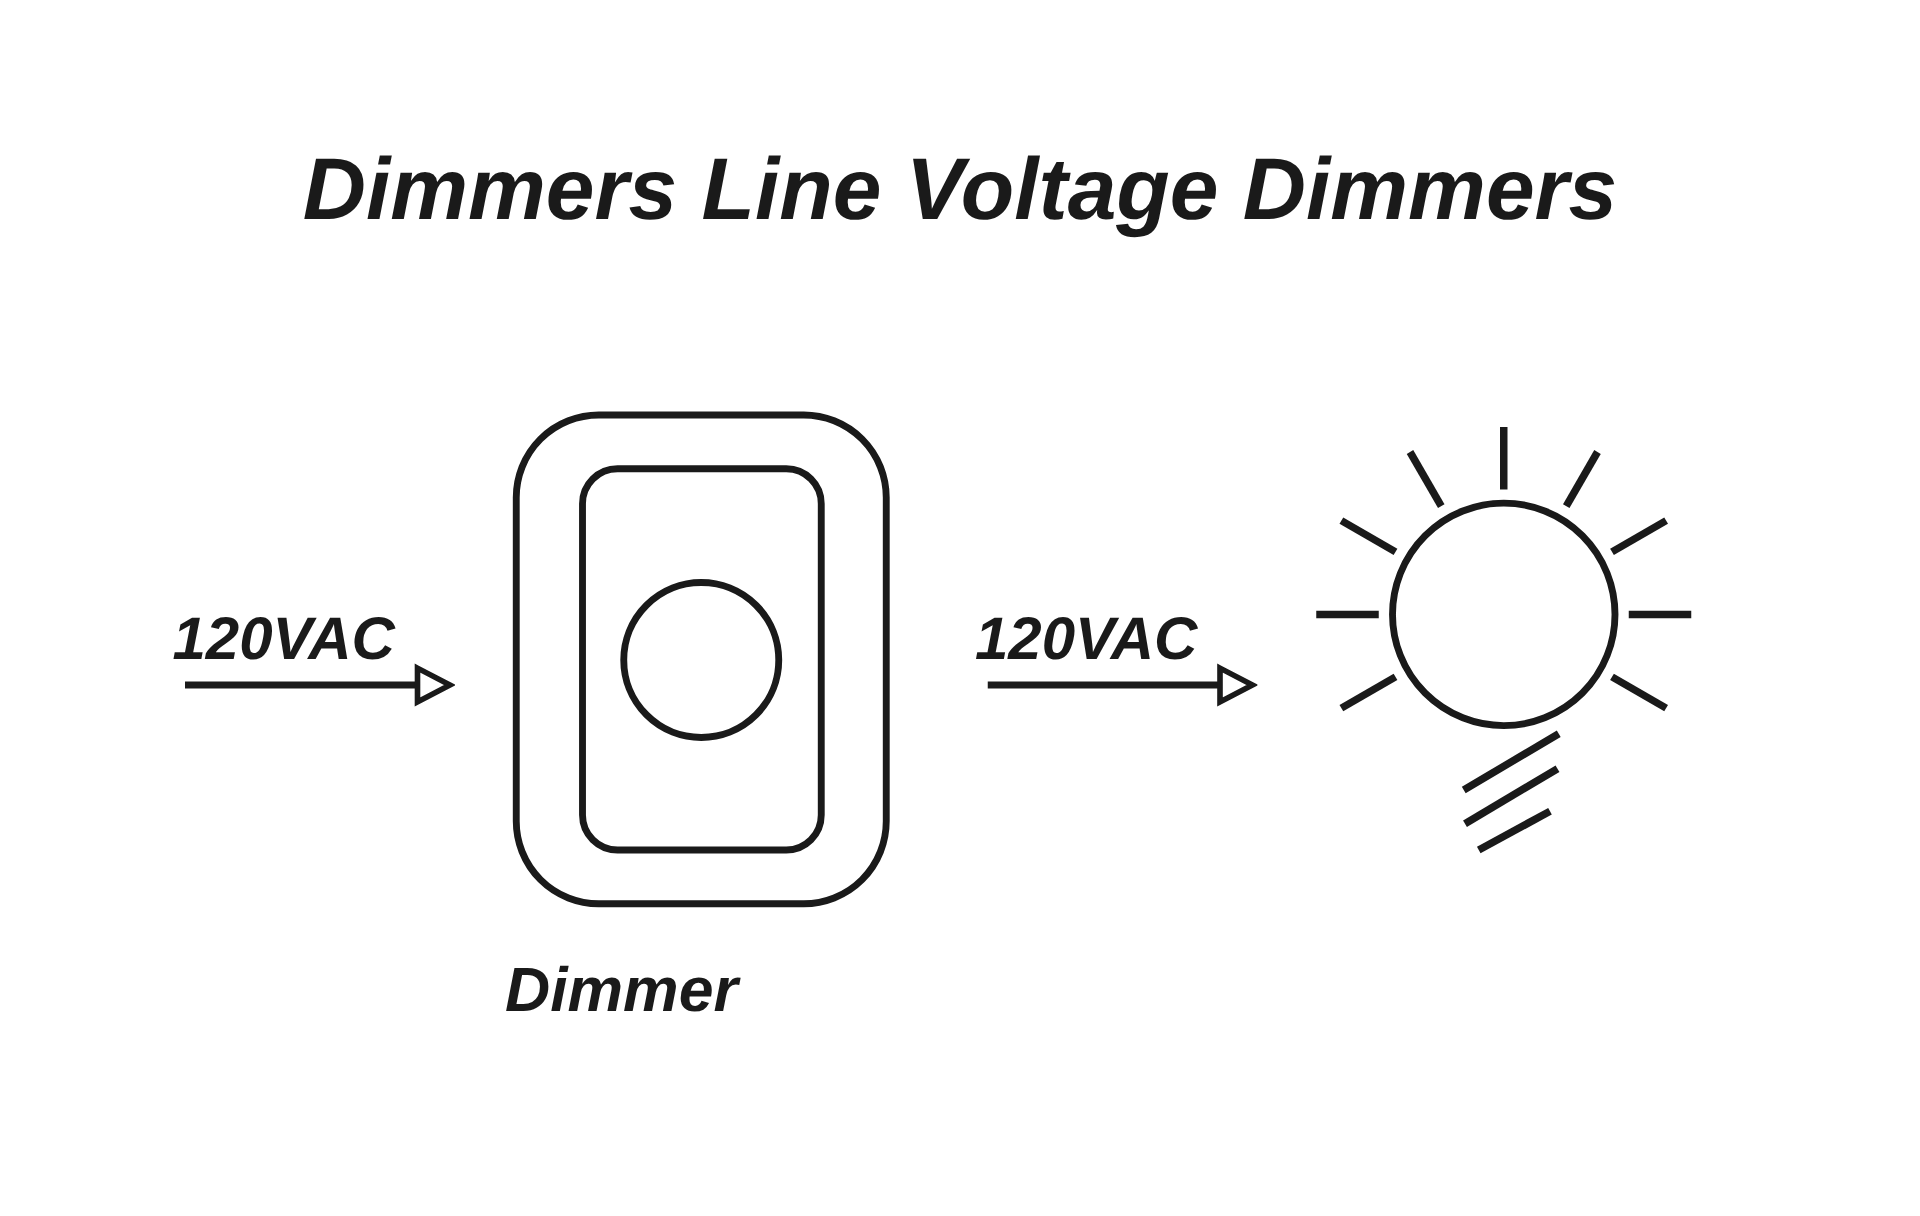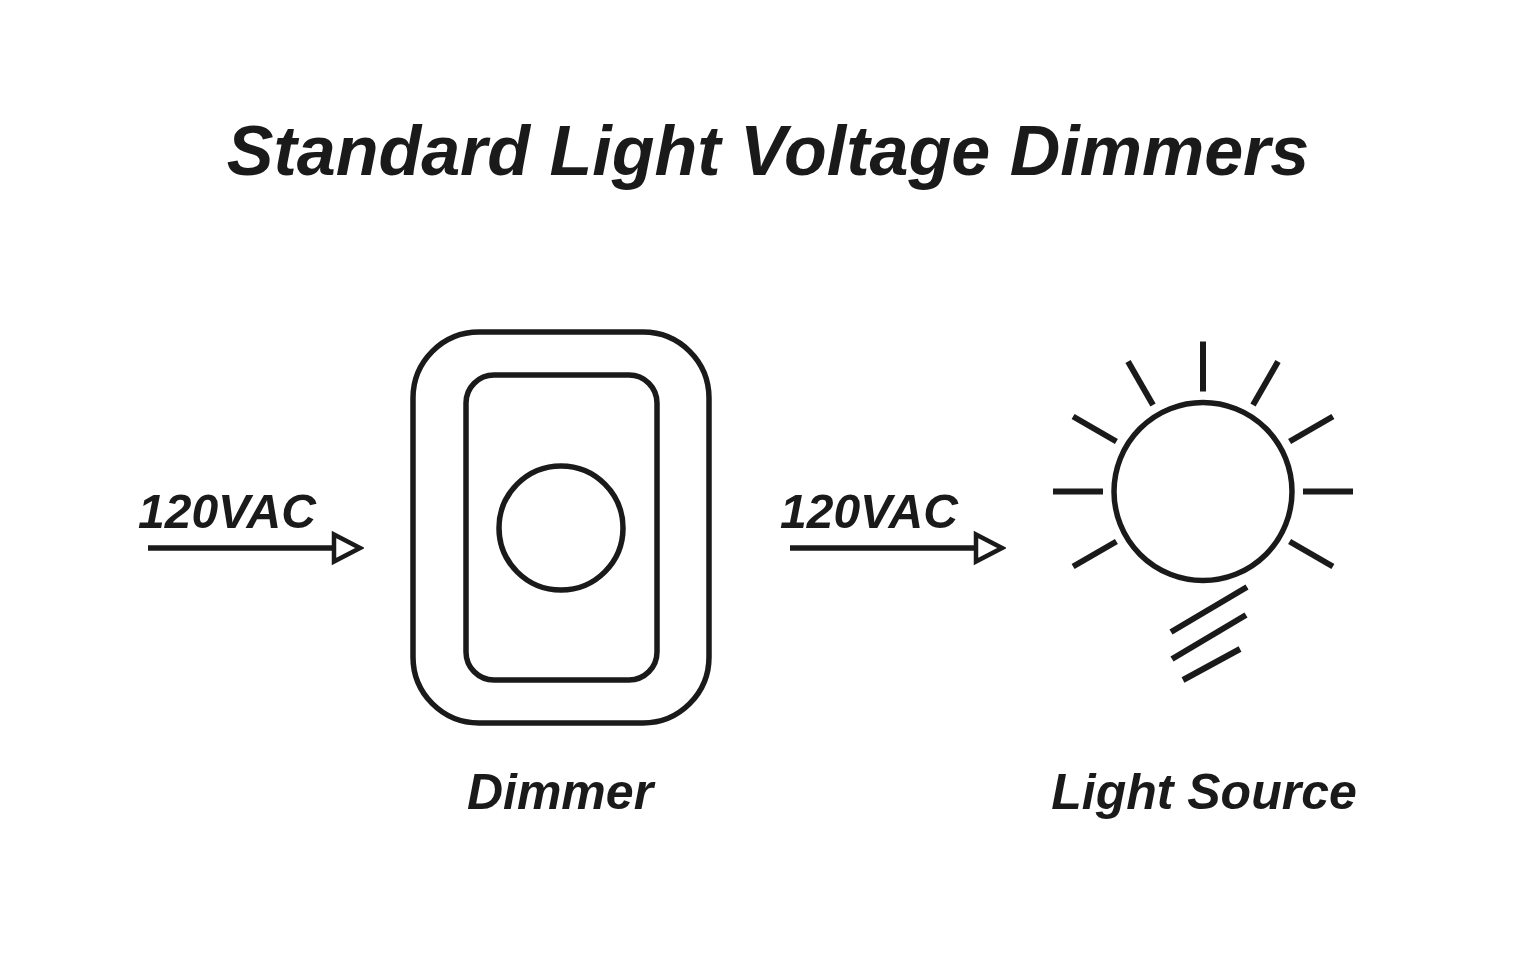--- a/index.html
+++ b/index.html
@@ -32,38 +32,37 @@
     text-align:left;
     line-height:1;
     white-space:nowrap;
   }
   #input-arrow-label{left:138px;top:488px;width:220px;}
   #output-arrow-label{left:780px;top:488px;width:220px;}
   .caption{
     font-size:50px;
     font-style:italic;
     font-weight:600;
-    text-align:center;
     line-height:1;
     white-space:nowrap;
   }
   #dimmer-label{left:404px;top:767px;width:312px;}
   #light-source-label{left:1044px;top:767px;width:320px;}
   svg{display:block;}
   .stroke{
     fill:none;
     stroke:var(--ink);
   }
 </style>
 </head>
 <body>
 
 <div id="canvas">
 
-  <div id="title" class="abs">Standard Light Voltage Dimmers</div>
+  <div id="title" class="abs">Dimmers Line Voltage Dimmers</div>
 
   <div id="input-arrow-label" class="abs flow-label">120VAC</div>
 
   <div class="abs" style="left:148px;top:530px;">
     <svg width="216" height="36" viewBox="0 0 216 36">
       <line class="stroke" x1="0" y1="18" x2="187" y2="18" stroke-width="5.5"></line>
       <polygon points="186,4.5 212,18 186,31.5" fill="#ffffff" stroke="#1a1a1a" stroke-width="4.5" stroke-linejoin="miter"></polygon>
     </svg>
   </div>
 
@@ -102,15 +101,14 @@
         <line x1="254.6" y1="216.5" x2="297.9" y2="241.5"></line>
       </g>
       <g class="stroke" stroke-width="6" stroke-linecap="butt">
         <line x1="136" y1="307" x2="212" y2="262"></line>
         <line x1="137" y1="334" x2="211" y2="290"></line>
         <line x1="148" y1="355" x2="205" y2="324"></line>
       </g>
     </svg>
   </div>
 
-  <div id="light-source-label" class="abs caption">Light Source</div>
 
 </div>
 
 </body></html>

